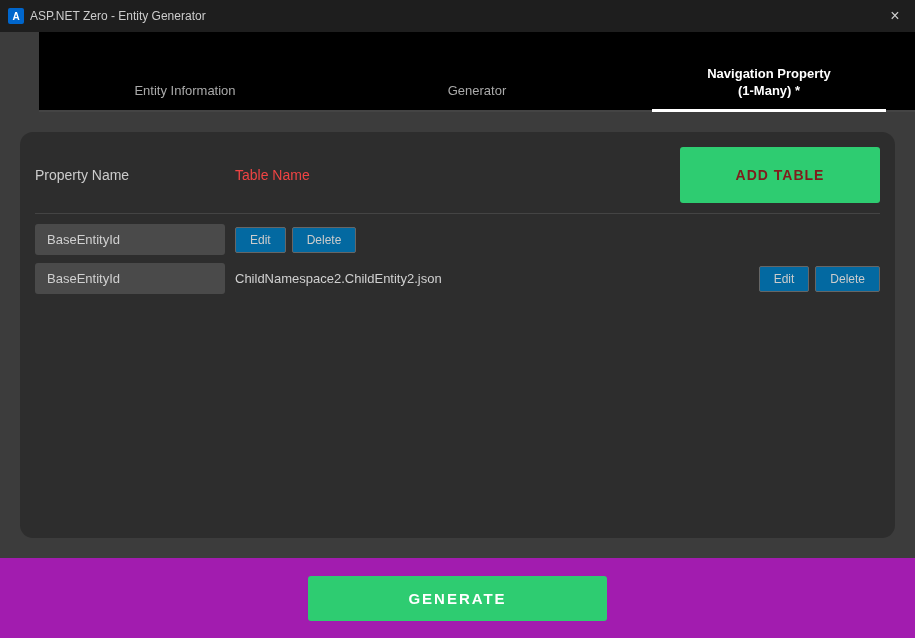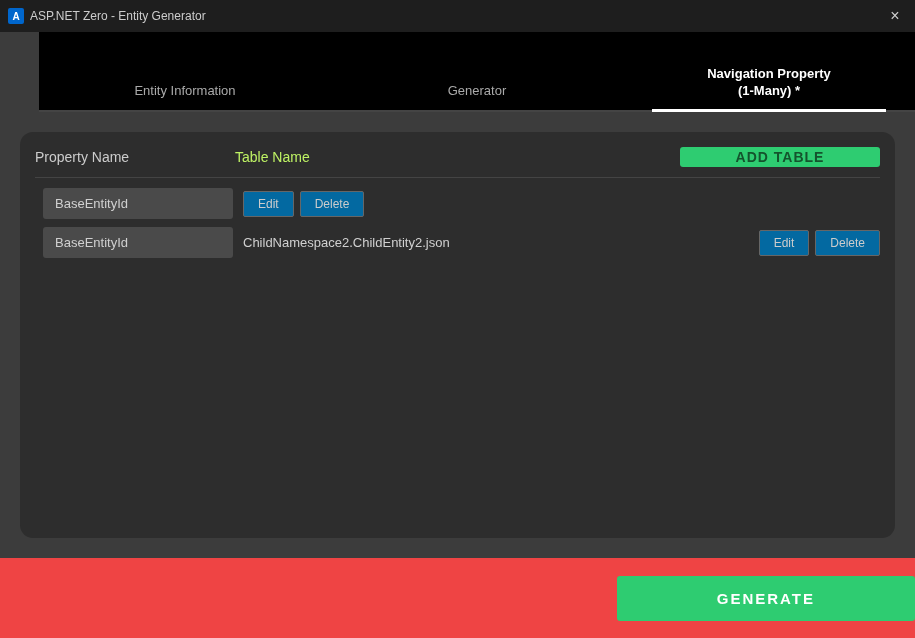--- a/index.html
+++ b/index.html
@@ -124,51 +124,50 @@
       margin-bottom: 10px;
     }
     .col-property-name {
       width: 200px;
       color: #ccc;
       font-size: 14px;
       font-weight: 500;
     }
     .col-table-name {
       flex: 1;
-      color: #bef264;
+      color: #ef4444;
       font-size: 14px;
       font-weight: 500;
     }
     .add-table-btn {
       background: #2ecc71;
       border: none;
-      color: #14532d;
+      color: #7f1d1d;
       font-size: 14px;
       font-weight: bold;
       letter-spacing: 1px;
-      padding: 2px 40px;
+      padding: 20px 40px;
       cursor: pointer;
       border-radius: 3px;
       min-width: 200px;
     }
 
     
     .divider {
       height: 1px;
       background: #444;
       margin-bottom: 10px;
     }
 
     
     .table-row {
       display: flex;
       align-items: center;
       margin-bottom: 8px;
       gap: 10px;
-      margin-left: 8px;
     }
     .cell-property {
       width: 190px;
       background: #4a4a4a;
       color: #d0d0d0;
       padding: 8px 12px;
       border-radius: 3px;
       font-size: 13px;
       flex-shrink: 0;
     }
@@ -187,25 +186,25 @@
       border: 1px solid #666;
       color: #ccc;
       padding: 5px 14px;
       font-size: 12px;
       cursor: pointer;
       border-radius: 2px;
     }
 
     
     .footer {
-      background: #ef4444;
+      background: #a21caf;
       height: 80px;
       display: flex;
       align-items: center;
-      justify-content: flex-end;
+      justify-content: center;
       flex-shrink: 0;
     }
     .generate-btn {
       background: #2ecc71;
       border: none;
       color: #fff;
       font-size: 15px;
       font-weight: bold;
       letter-spacing: 2px;
       padding: 14px 100px;

